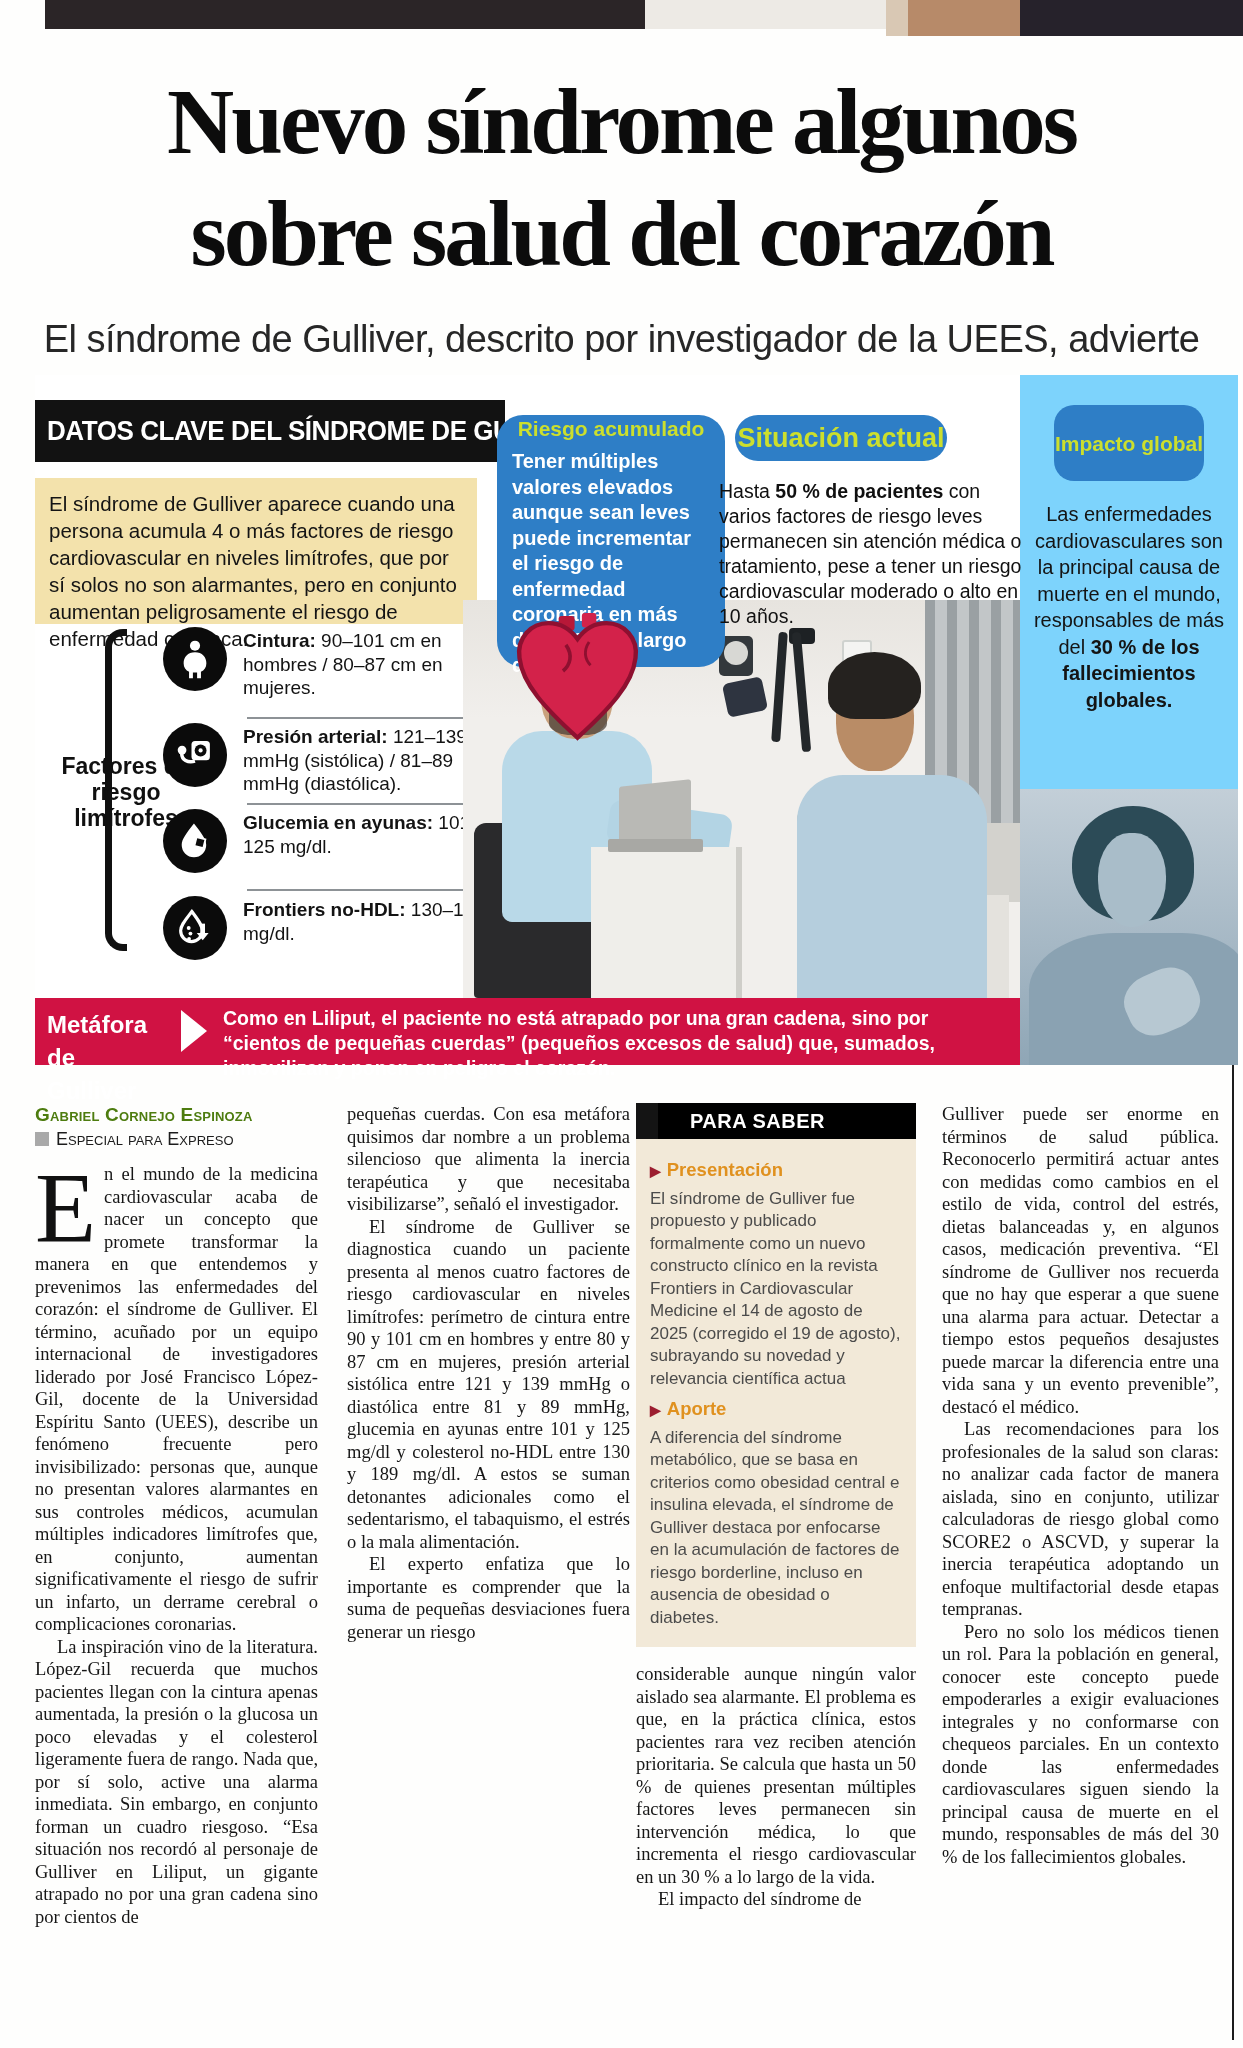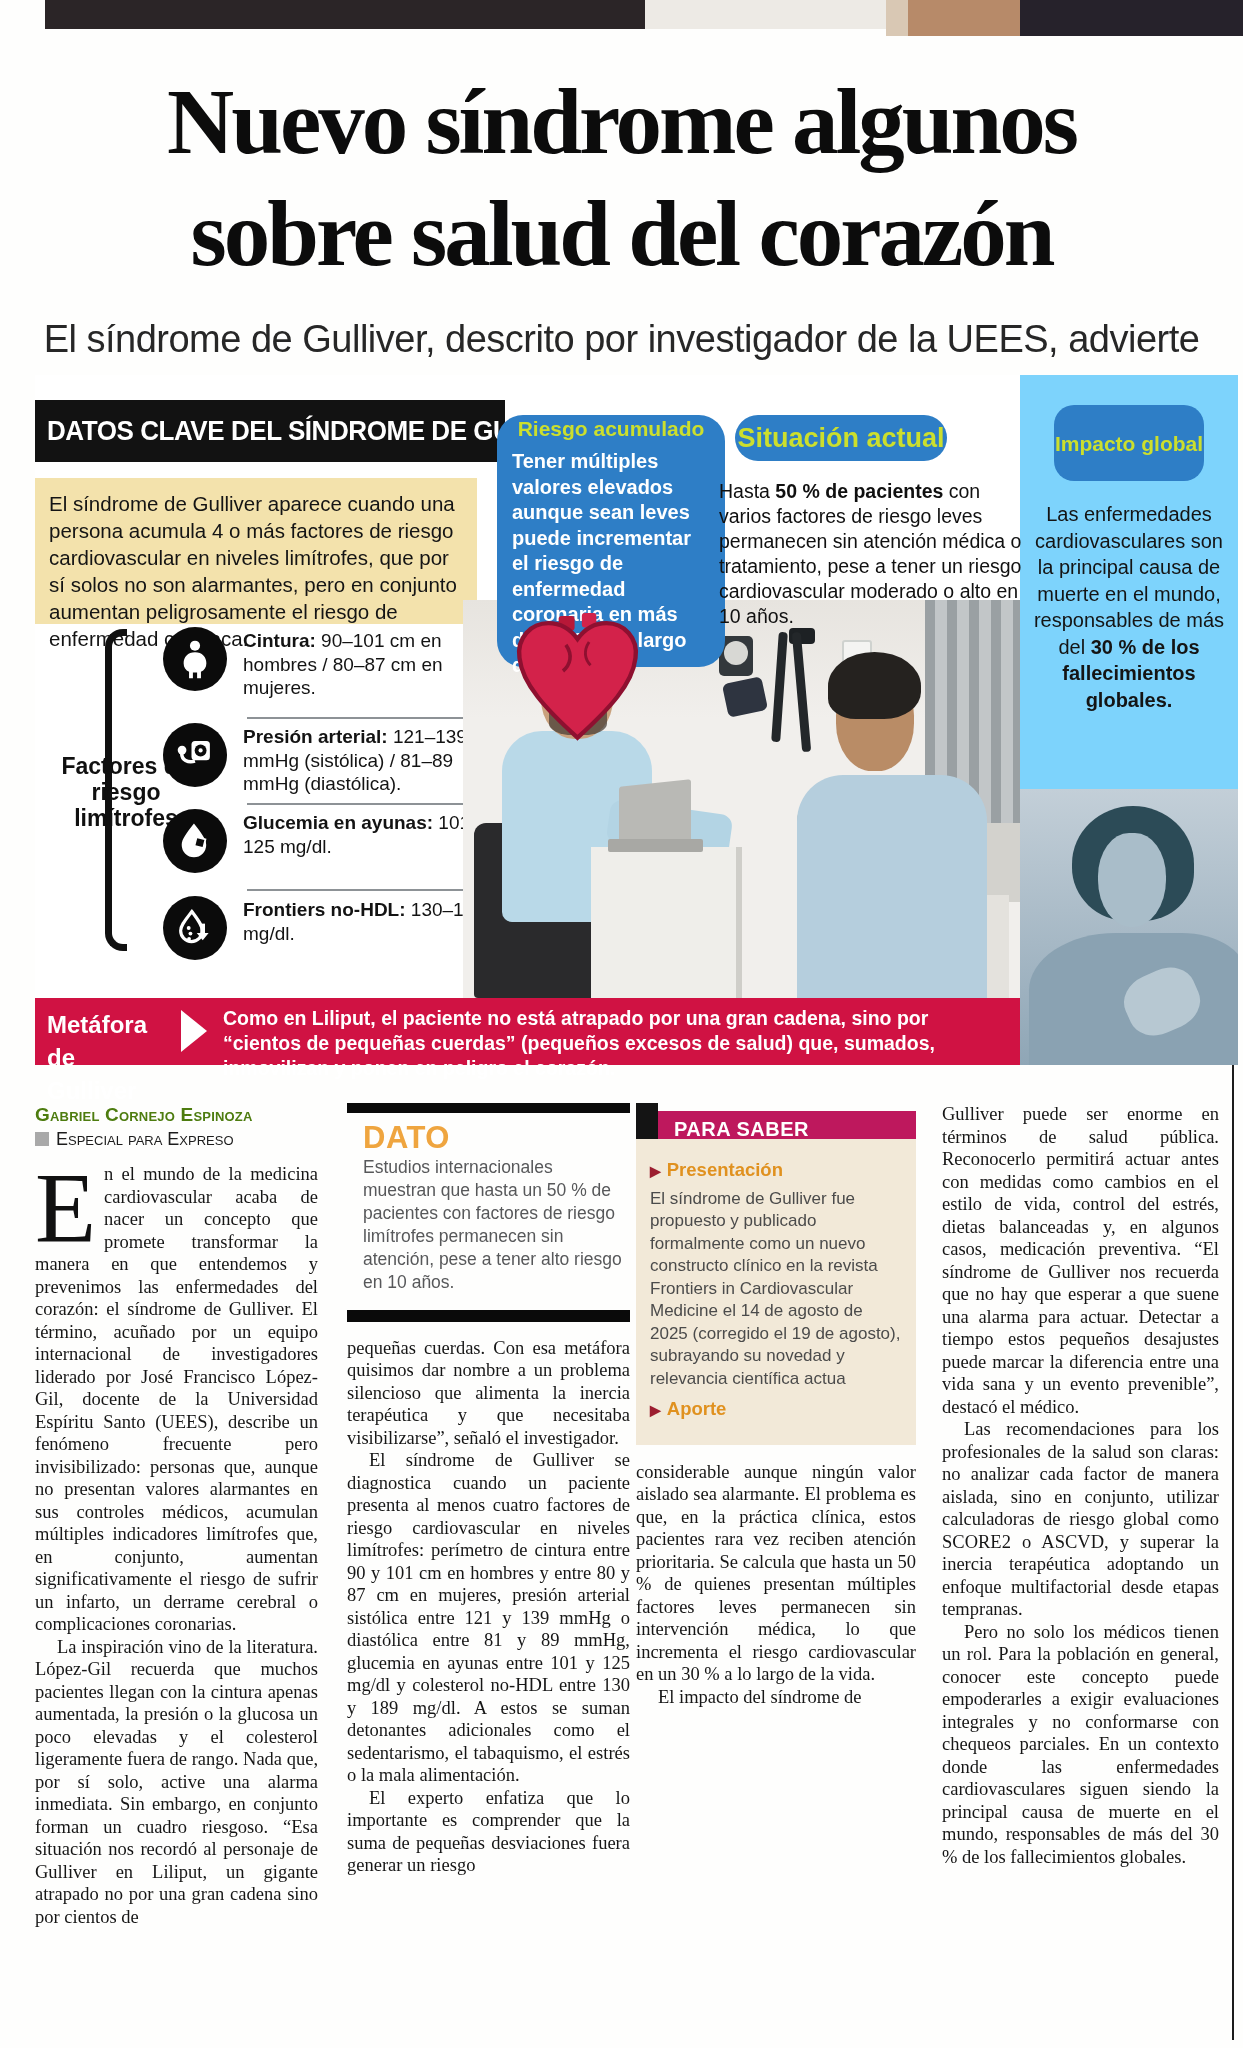--- a/index.html
+++ b/index.html
@@ -117,22 +117,22 @@
 
   .dato{border-top:10px solid #0a0a0a;border-bottom:12px solid #0a0a0a;
         font-family:"Liberation Sans",sans-serif;text-align:left;hyphens:manual;
         padding:8px 4px 16px 16px;margin-bottom:15px;}
   .dato-title{font-weight:700;font-size:31px;color:#efa53f;letter-spacing:.5px;margin:6px 0 6px;}
   .dato-text{font-size:17.5px;line-height:23px;color:#57585a;}
 
   .ps{font-family:"Liberation Sans",sans-serif;text-align:left;hyphens:manual;margin-bottom:16px;}
   .ps-header{display:flex;height:36px;}
   .ps-header .blk{width:22px;background:#141414;}
-  .ps-header .bar{flex:1;background:#be185d;color:#fff;font-weight:700;font-size:20px;
-                  letter-spacing:.5px;line-height:36px;padding-left:16px;margin-top:8px;}
+  .ps-header .bar{flex:1;background:#000000;color:#fff;font-weight:700;font-size:20px;
+                  letter-spacing:.5px;line-height:36px;padding-left:32px;}
   .ps-body{background:#f2e9d8;padding:12px 14px 18px;}
   .ps-sec-title{font-weight:700;font-size:18.5px;color:#e0911f;margin:8px 0 5px;}
   .ps-sec-title .tri{color:#9c1e30;font-size:14px;margin-right:6px;}
   .ps-sec-text{font-size:17px;line-height:22.5px;color:#4b4b4b;}
 </style>
 </head>
 <body>
 
 <div class="page">
 
@@ -293,39 +293,36 @@
       <div class="credit">
         <span class="sq"></span>
         <span>Especial para Expreso</span>
       </div>
     </div>
     <p><span class="dropcap">E</span><span>n el mundo de la medicina cardiovascular acaba de nacer un concepto que promete transformar la manera en que entendemos y prevenimos las enfermedades del corazón: el síndrome de Gulliver. El término, acuñado por un equipo internacional de investigadores liderado por José Francisco López-Gil, docente de la Universidad Espíritu Santo (UEES), describe un fenómeno frecuente pero invisibilizado: personas que, aunque no presentan valores alarmantes en sus controles médicos, acumulan múltiples indicadores limítrofes que, en conjunto, aumentan significativamente el riesgo de sufrir un infarto, un derrame cerebral o complicaciones coronarias.</span></p>
     <p class="ind">La inspiración vino de la literatura. López-Gil recuerda que muchos pacientes llegan con la cintura apenas aumentada, la presión o la glucosa un poco elevadas y el colesterol ligeramente fuera de rango. Nada que, por sí solo, active una alarma inmediata. Sin embargo, en conjunto forman un cuadro riesgoso. “Esa situación nos recordó al personaje de Gulliver en Liliput, un gigante atrapado no por una gran cadena sino por cientos de</p>
   </div>
 
   <div class="col col2">
-    <div class="dato">
-      <div class="dato-title">DATO</div>
-      <div class="dato-text">Estudios internacionales muestran que hasta un 50 % de pacientes con factores de riesgo limítrofes permanecen sin atención, pese a tener alto riesgo en 10 años.</div>
-    </div>
     <p>pequeñas cuerdas. Con esa metáfora quisimos dar nombre a un problema silencioso que alimenta la inercia terapéutica y que necesitaba visibilizarse”, señaló el investigador.</p>
     <p class="ind">El síndrome de Gulliver se diagnostica cuando un paciente presenta al menos cuatro factores de riesgo cardiovascular en niveles limítrofes: perímetro de cintura entre 90 y 101 cm en hombres y entre 80 y 87 cm en mujeres, presión arterial sistólica entre 121 y 139 mmHg o diastólica entre 81 y 89 mmHg, glucemia en ayunas entre 101 y 125 mg/dl y colesterol no-HDL entre 130 y 189 mg/dl. A estos se suman detonantes adicionales como el sedentarismo, el tabaquismo, el estrés o la mala alimentación.</p>
     <p class="ind">El experto enfatiza que lo importante es comprender que la suma de pequeñas desviaciones fuera generar un riesgo</p>
   </div>
 
   <div class="col col3">
     <div class="ps">
       <div class="ps-header">
         <div class="blk"></div>
         <div class="bar">PARA SABER</div>
       </div>
       <div class="ps-body">
         <div class="ps-sec-title"><span class="tri">▶</span><span>Presentación</span></div>
         <div class="ps-sec-text">El síndrome de Gulliver fue propuesto y publicado formalmente como un nuevo constructo clínico en la revista Frontiers in Cardiovascular Medicine el 14 de agosto de 2025 (corregido el 19 de agosto), subrayando su novedad y relevancia científica actua</div>
         <div class="ps-sec-title"><span class="tri">▶</span><span>Aporte</span></div>
+        <div class="ps-sec-text">A diferencia del síndrome metabólico, que se basa en criterios como obesidad central e insulina elevada, el síndrome de Gulliver destaca por enfocarse en la acumulación de factores de riesgo borderline, incluso en ausencia de obesidad o diabetes.</div>
       </div>
     </div>
     <p>considerable aunque ningún valor aislado sea alarmante. El problema es que, en la práctica clínica, estos pacientes rara vez reciben atención prioritaria. Se calcula que hasta un 50 % de quienes presentan múltiples factores leves permanecen sin intervención médica, lo que incrementa el riesgo cardiovascular en un 30 % a lo largo de la vida.</p>
     <p class="ind">El impacto del síndrome de</p>
   </div>
 
   <div class="col col4">
     <p>Gulliver puede ser enorme en términos de salud pública. Reconocerlo permitirá actuar antes con medidas como cambios en el estilo de vida, control del estrés, dietas balanceadas y, en algunos casos, medicación preventiva. “El síndrome de Gulliver nos recuerda que no hay que esperar a que suene una alarma para actuar. Detectar a tiempo estos pequeños desajustes puede marcar la diferencia entre una vida sana y un evento prevenible”, destacó el médico.</p>
     <p class="ind">Las recomendaciones para los profesionales de la salud son claras: no analizar cada factor de manera aislada, sino en conjunto, utilizar calculadoras de riesgo global como SCORE2 o ASCVD, y superar la inercia terapéutica adoptando un enfoque multifactorial desde etapas tempranas.</p>
     <p class="ind">Pero no solo los médicos tienen un rol. Para la población en general, conocer este concepto puede empoderarles a exigir evaluaciones integrales y no conformarse con chequeos parciales. En un contexto donde las enfermedades cardiovasculares siguen siendo la principal causa de muerte en el mundo, responsables de más del 30 % de los fallecimientos globales.</p>

